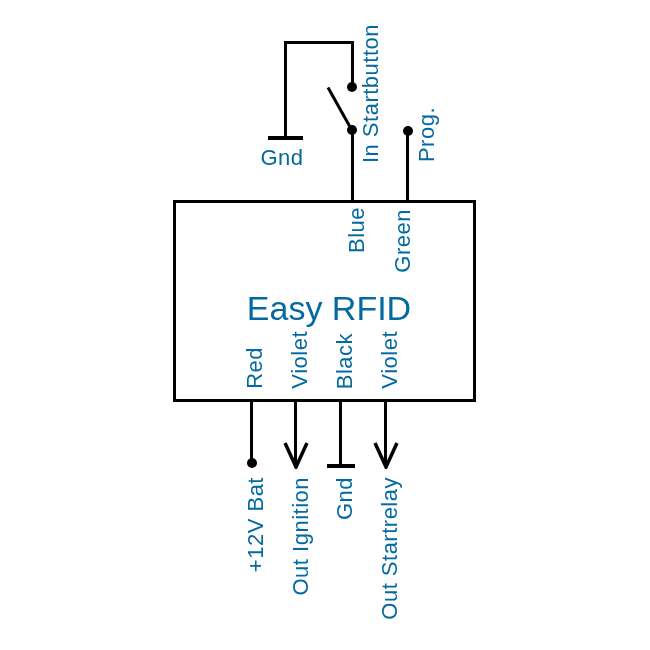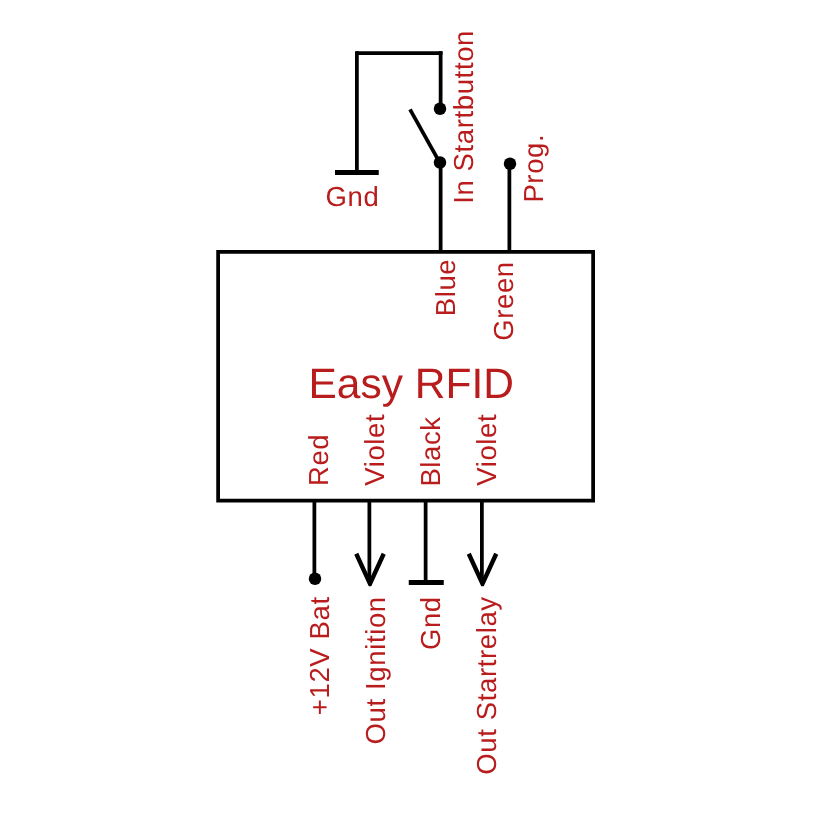--- a/index.html
+++ b/index.html
@@ -1,17 +1,17 @@
 <!DOCTYPE html>
 <html><head>
 <meta charset="utf-8">
 <style>
   html,body{margin:0;padding:0;background:#ffffff;}
   #canvas{
-    position:relative;width:578px;height:650px;background:#ffffff;color:#b91c1c;
+    position:relative;width:578px;height:650px;background:#ffffff;color:#0369a1;
     font-family:"Liberation Sans","DejaVu Sans",sans-serif;overflow:hidden;
   }
   .wire{position:absolute;background:#000;}
   .dot{position:absolute;width:10px;height:10px;border-radius:50%;background:#000;}
   .box{
     position:absolute;left:173px;top:200px;width:303px;height:202px;
     border:3px solid #000;box-sizing:border-box;background:#fff;
   }
   .title{
     position:absolute;left:329px;top:308px;transform:translate(-50%,-50%);

